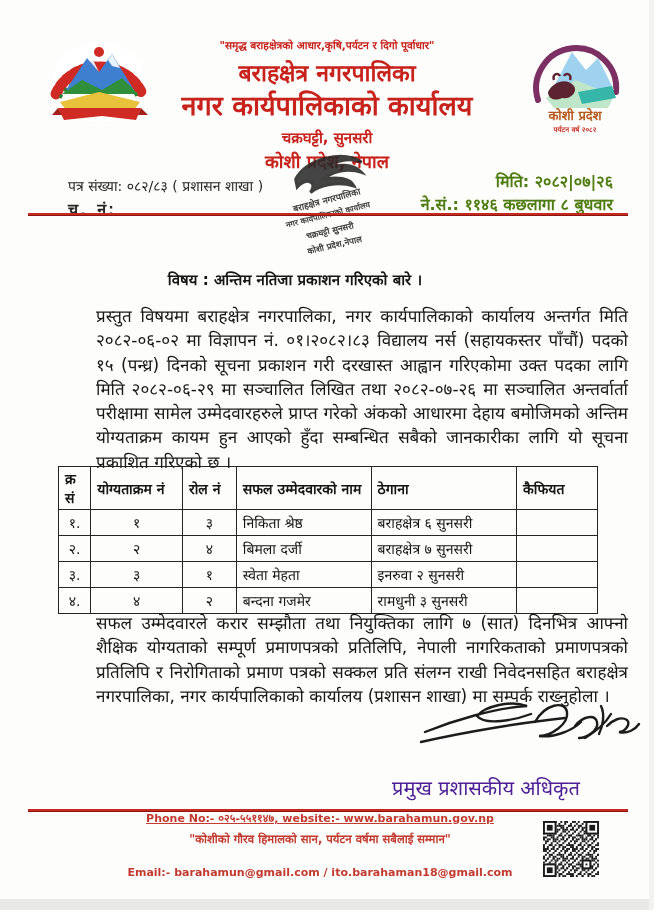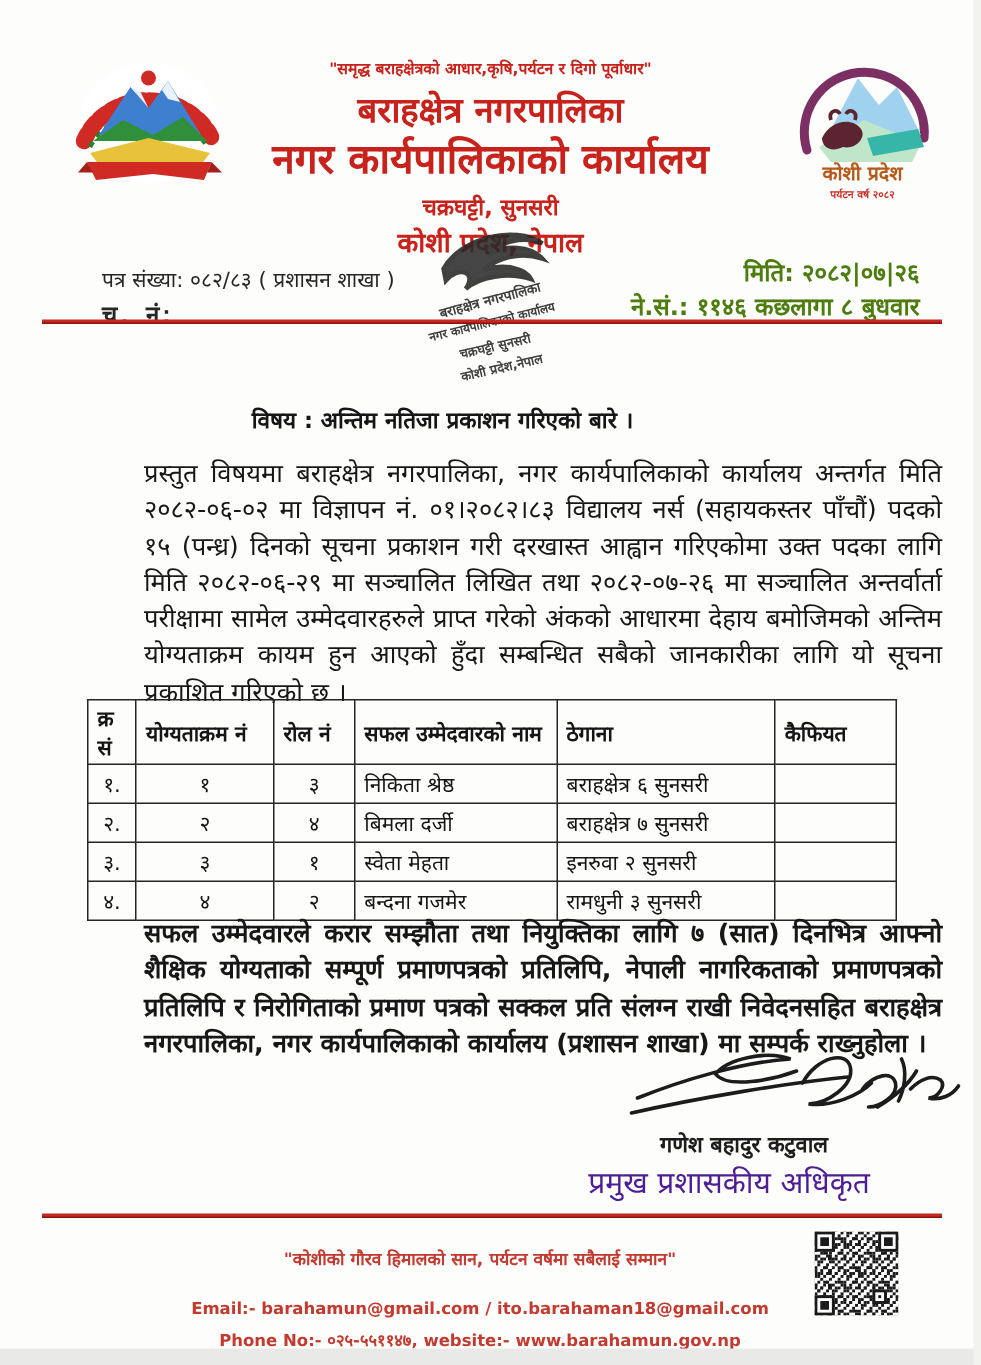--- a/index.html
+++ b/index.html
@@ -25,35 +25,35 @@
 
   .rule { left:28px; right:26px; height:3px; background:#c32b20; border-bottom:1px solid #8f1410; }
   .rule1 { top:213px; }
   .rule2 { top:809px; }
 
   .subject { top:269px; left:15px; width:560px; font-size:15px; font-weight:bold; color:#161616; }
 
   .para { left:68px; width:532px; font-size:17px; line-height:24.3px;
           text-align:justify; color:#171717; font-weight:500;margin-left:28px; }
   .para1 { top:304px; }
-  .para2 { top:611px;font-weight:bold; }
+  .para2 { top:611px; }
 
   table.results { position:absolute; top:466px; left:58px; width:540px;
     border-collapse:collapse; font-size:14px; color:#151515;padding-left:36px; }
   table.results th, table.results td {
     border:1.6px solid #252525; padding:2px 6px; height:26px; vertical-align:middle;
   }
   table.results th { font-weight:bold; text-align:left; }
   td.c, th.c { text-align:center; }
 
   .sig-name  { top:752px; left:398px; width:196px; font-size:14.5px; font-weight:bold; color:#1d1d1d; }
   .sig-title { top:774px; left:388px; width:196px; font-size:20px; font-weight:normal; color:#4c1d95; }
 
   .foot-slogan { top:831px; left:30px; width:580px; font-size:11.5px; font-weight:bold; color:#c23a30; }
-  .foot-phone  { top:885px; left:30px; width:580px; font-size:11px;  font-weight:bold; color:#c23a30; }
+  .foot-phone  { top:810px; left:30px; width:580px; font-size:11px;  font-weight:bold; color:#c23a30;text-decoration:underline; }
   .foot-email  { top:866px; left:30px; width:580px; font-size:11px;  font-weight:bold; color:#c23a30; }
 
   .scan-edge-bottom { top:899px; left:0; width:654px; height:11px; background:#e9eae7; }
   .scan-edge-right  { top:0; left:649px; width:5px; height:910px; background:#f2f2ef; }
 </style>
 </head>
 <body>
 
 <div class="page">
 
@@ -173,21 +173,20 @@
   <svg class="abs" style="top:692px;left:415px" width="228" height="66" viewBox="0 0 228 66">
     <g fill="none" stroke="#1c1c1c" stroke-width="2.4" stroke-linecap="round">
       <path d="M10,40 C40,28 80,16 112,14 C96,8 70,14 62,24 C70,34 100,28 116,22"></path>
       <path d="M6,50 C50,40 110,30 150,26"></path>
       <path d="M120,30 C130,12 150,8 152,20 C154,32 136,44 124,44 C140,46 158,38 166,30"></path>
       <path d="M160,34 C168,24 180,22 182,30 C184,38 172,46 164,46"></path>
       <path d="M170,46 C180,40 190,32 196,22 M192,34 C198,28 206,24 212,28 C216,32 210,40 204,40 C212,42 220,38 224,32"></path>
       <path d="M186,14 C190,22 188,34 184,42"></path>
     </g>
   </svg>
-  <div class="abs center sig-name">गणेश बहादुर कटुवाल</div>
   <div class="abs center sig-title">प्रमुख प्रशासकीय अधिकृत</div>
 
   <div class="abs rule rule2"></div>
 
   <div class="abs center foot-slogan">"कोशीको गौरव हिमालको सान, पर्यटन वर्षमा सबैलाई सम्मान"</div>
   <div class="abs center foot-phone">Phone No:- ०२५-५५११४७, website:- www.barahamun.gov.np</div>
   <div class="abs center foot-email">Email:- barahamun@gmail.com / ito.barahaman18@gmail.com</div>
 
   <svg class="abs" style="top:821px;left:543px" width="56" height="56" viewBox="0 0 29 29">
     <defs>

